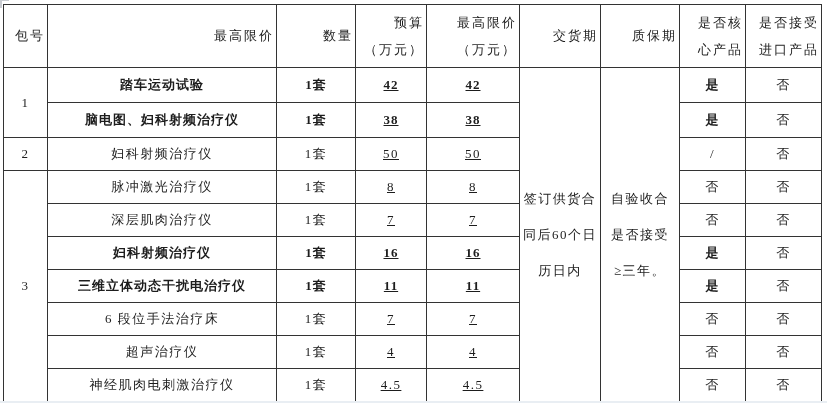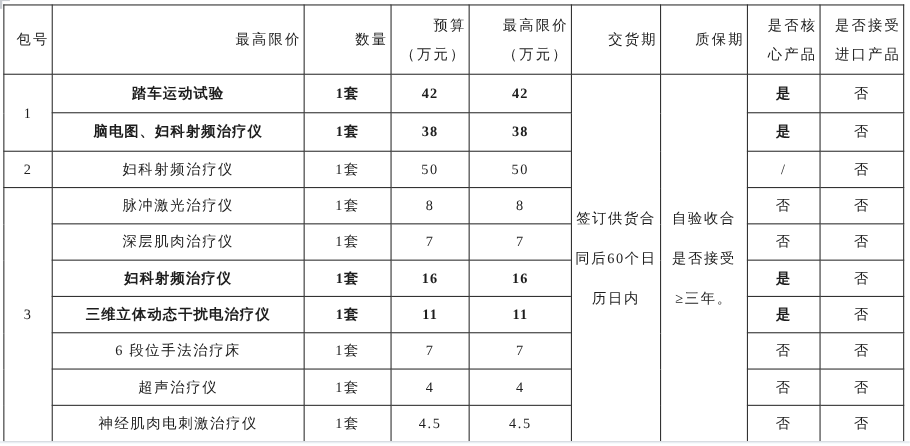--- a/index.html
+++ b/index.html
@@ -35,21 +35,21 @@
   
   tr.hdr td{height:62px;letter-spacing:2px;text-align:right;}
   tr.hdr td span{display:block;line-height:2.1;}
   td.hd-bold{font-weight:700;}
   
   tr.r{height:33px;}
   tr.r-tall{height:35px;}
   
   tr.bold td.c-name, tr.bold td.c-qty, tr.bold td.c-budget,
   tr.bold td.c-max, tr.bold td.c-core{font-weight:700;letter-spacing:1px;}
-  td.c-budget, td.c-max{letter-spacing:0.5px;}
+  td.c-budget, td.c-max{letter-spacing:0.5px;text-decoration:underline;}
   
   td.c-delivery, td.c-warranty{
     letter-spacing:2px;
   }
   td.c-delivery span, td.c-warranty span{
     display:block;line-height:36px;text-align:center;white-space:nowrap;
   }
   .bottom-strip{
     position:absolute;left:0;top:401px;width:827px;height:2px;
     background:#e9eef3;

